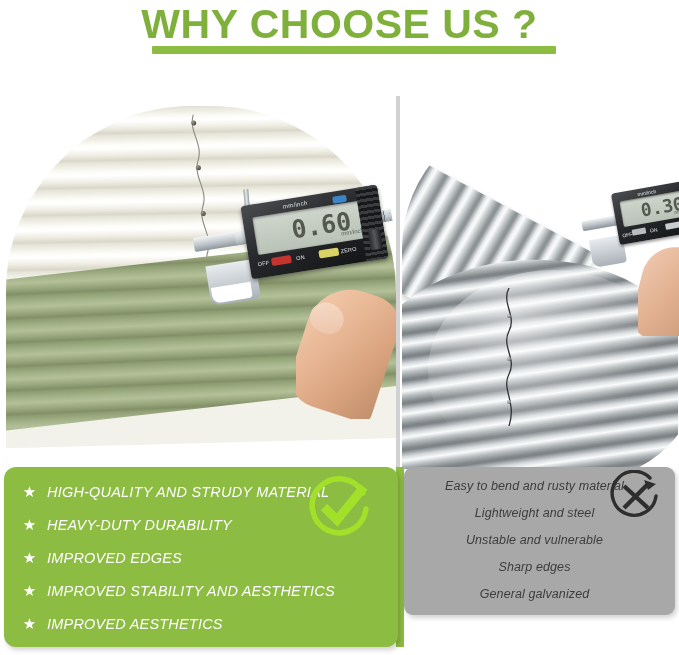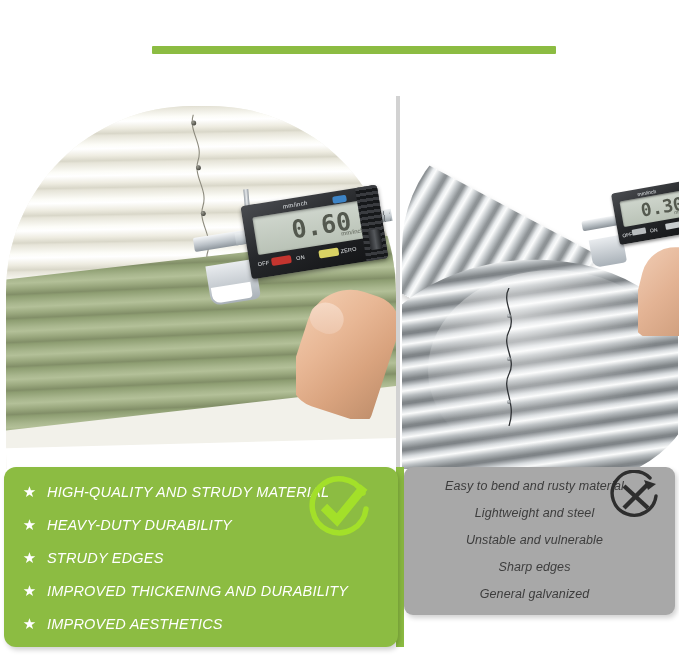--- a/index.html
+++ b/index.html
@@ -604,20 +604,21 @@
     left: 396px; top: 467px;
     width: 8px;
     height: 180px;
     background: #8cbc42;
   }
 </style>
 </head>
 <body>
 
 <div id="header">
+  <div id="title">WHY CHOOSE US ?</div>
   <div id="title-underline"></div>
 </div>
 
 <div id="photo-area">
 
   <div id="photo-ours">
     <div class="arch-ours">
       <div class="corr-white"></div>
       <div class="seam-white">
         <svg width="18" height="185" viewBox="0 0 18 185">
@@ -715,25 +716,25 @@
     <div class="ours-item">
       <span class="star-icon">★</span>
       <span class="ours-label">HIGH-QUALITY AND STRUDY MATERIAL</span>
     </div>
     <div class="ours-item">
       <span class="star-icon">★</span>
       <span class="ours-label">HEAVY-DUTY DURABILITY</span>
     </div>
     <div class="ours-item">
       <span class="star-icon">★</span>
-      <span class="ours-label">STRUDY EDGES</span>
+      <span class="ours-label">IMPROVED EDGES</span>
     </div>
     <div class="ours-item">
       <span class="star-icon">★</span>
-      <span class="ours-label">IMPROVED THICKENING AND DURABILITY</span>
+      <span class="ours-label">IMPROVED STABILITY AND AESTHETICS</span>
     </div>
     <div class="ours-item">
       <span class="star-icon">★</span>
       <span class="ours-label">IMPROVED AESTHETICS</span>
     </div>
   </div>
 </div>
 
 <div id="check-icon">
   <svg width="66" height="66" viewBox="0 0 66 66">

